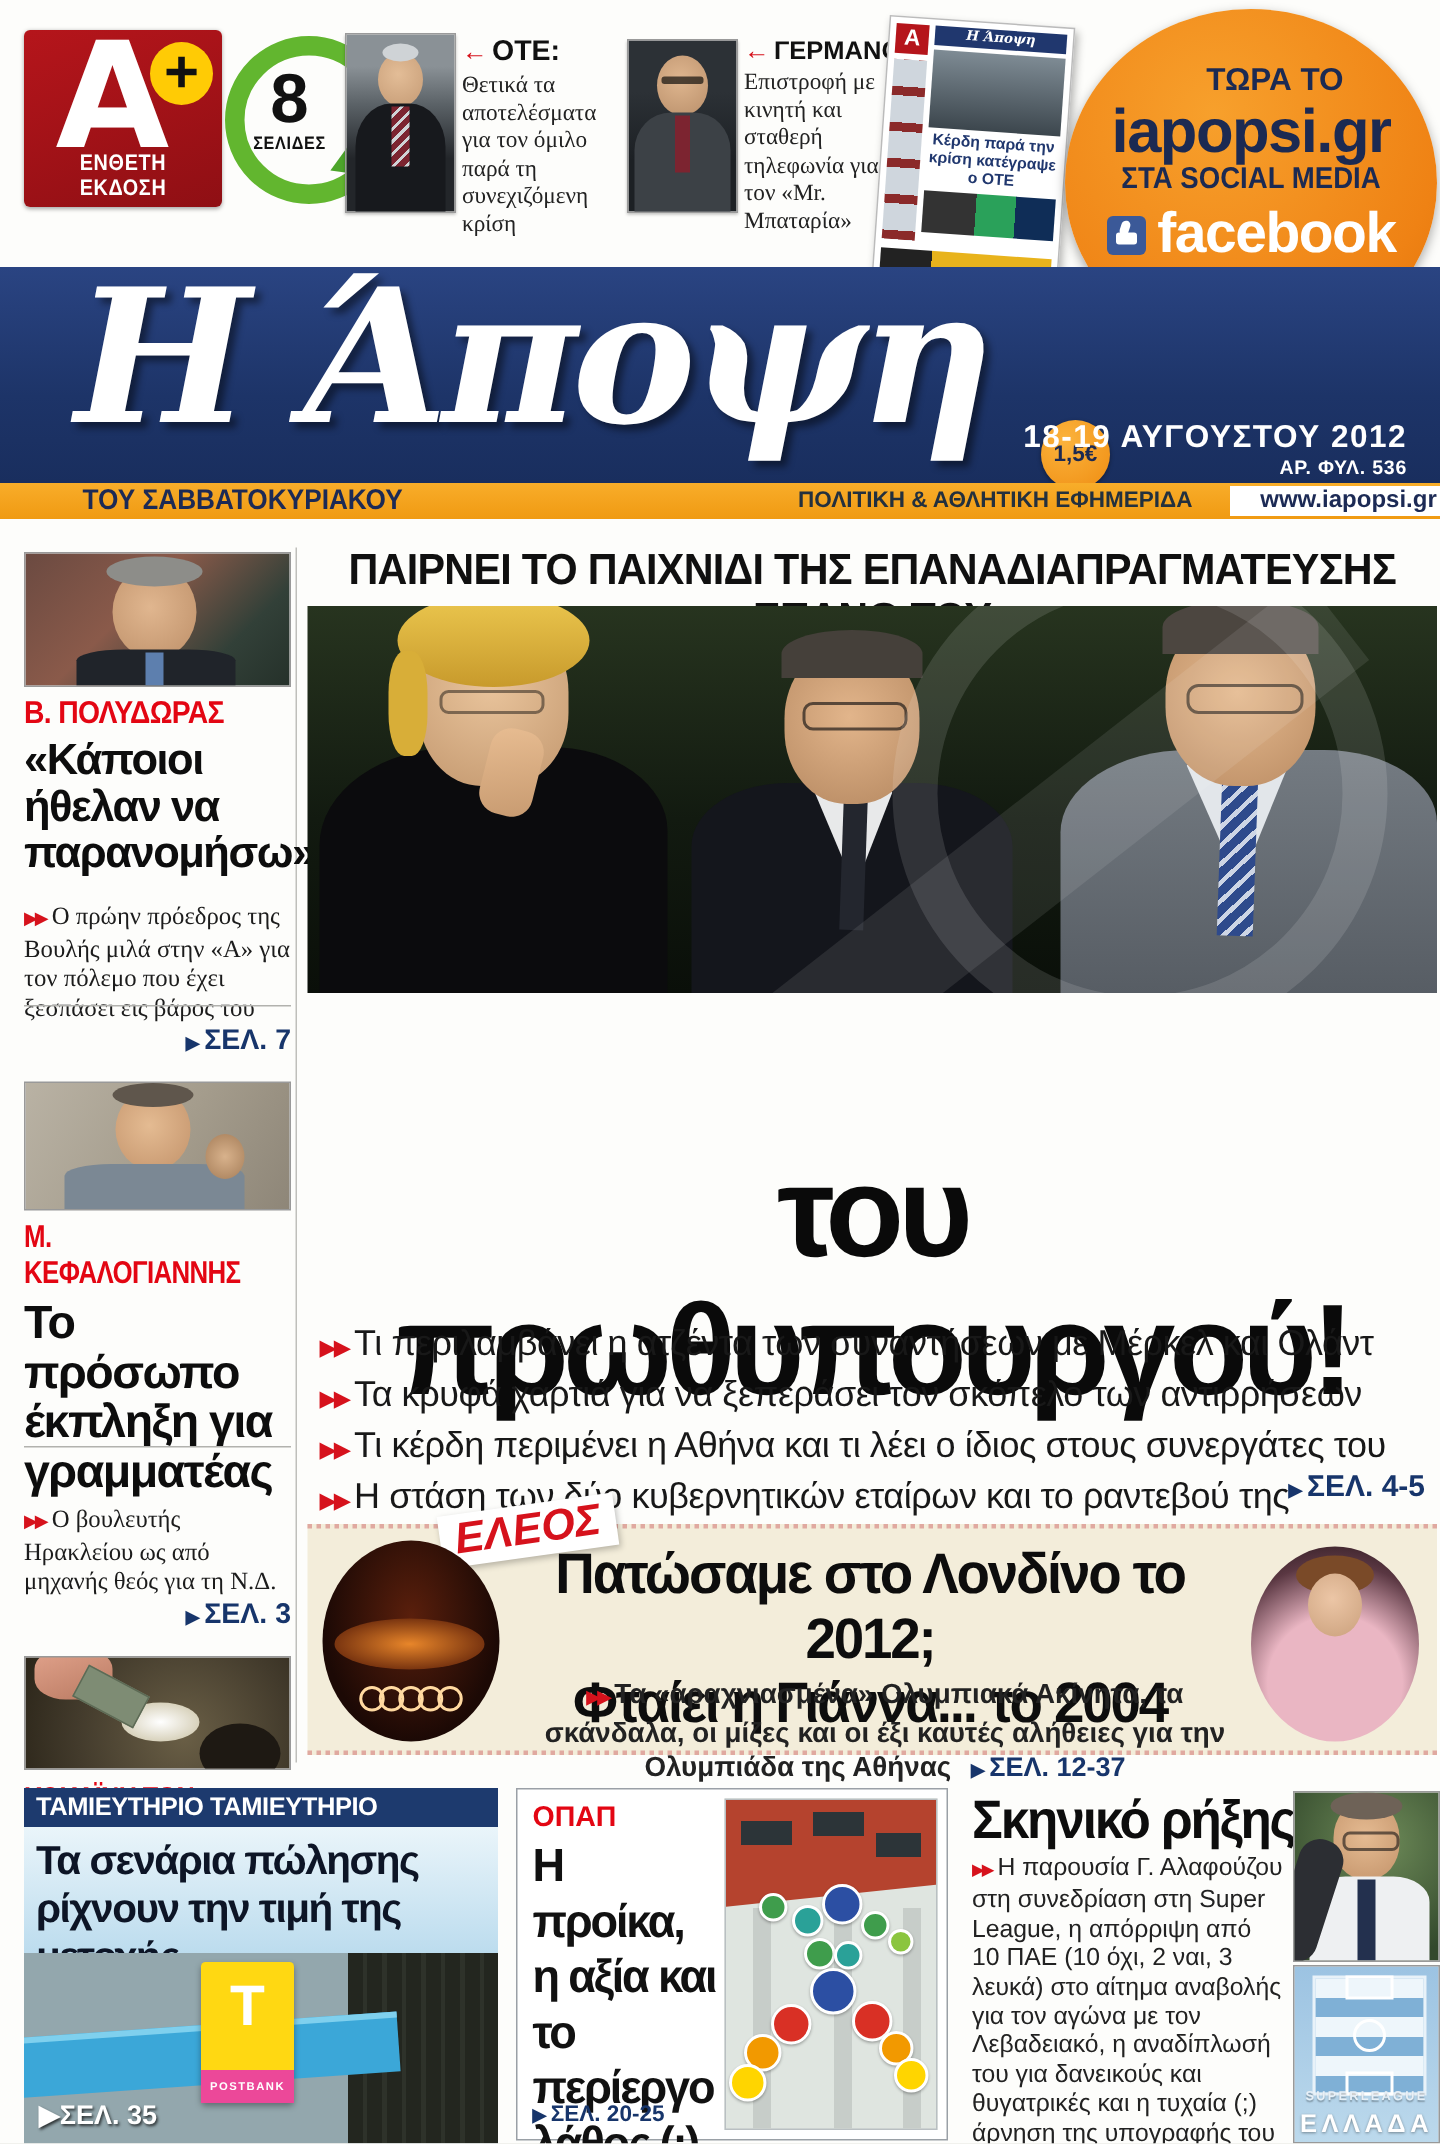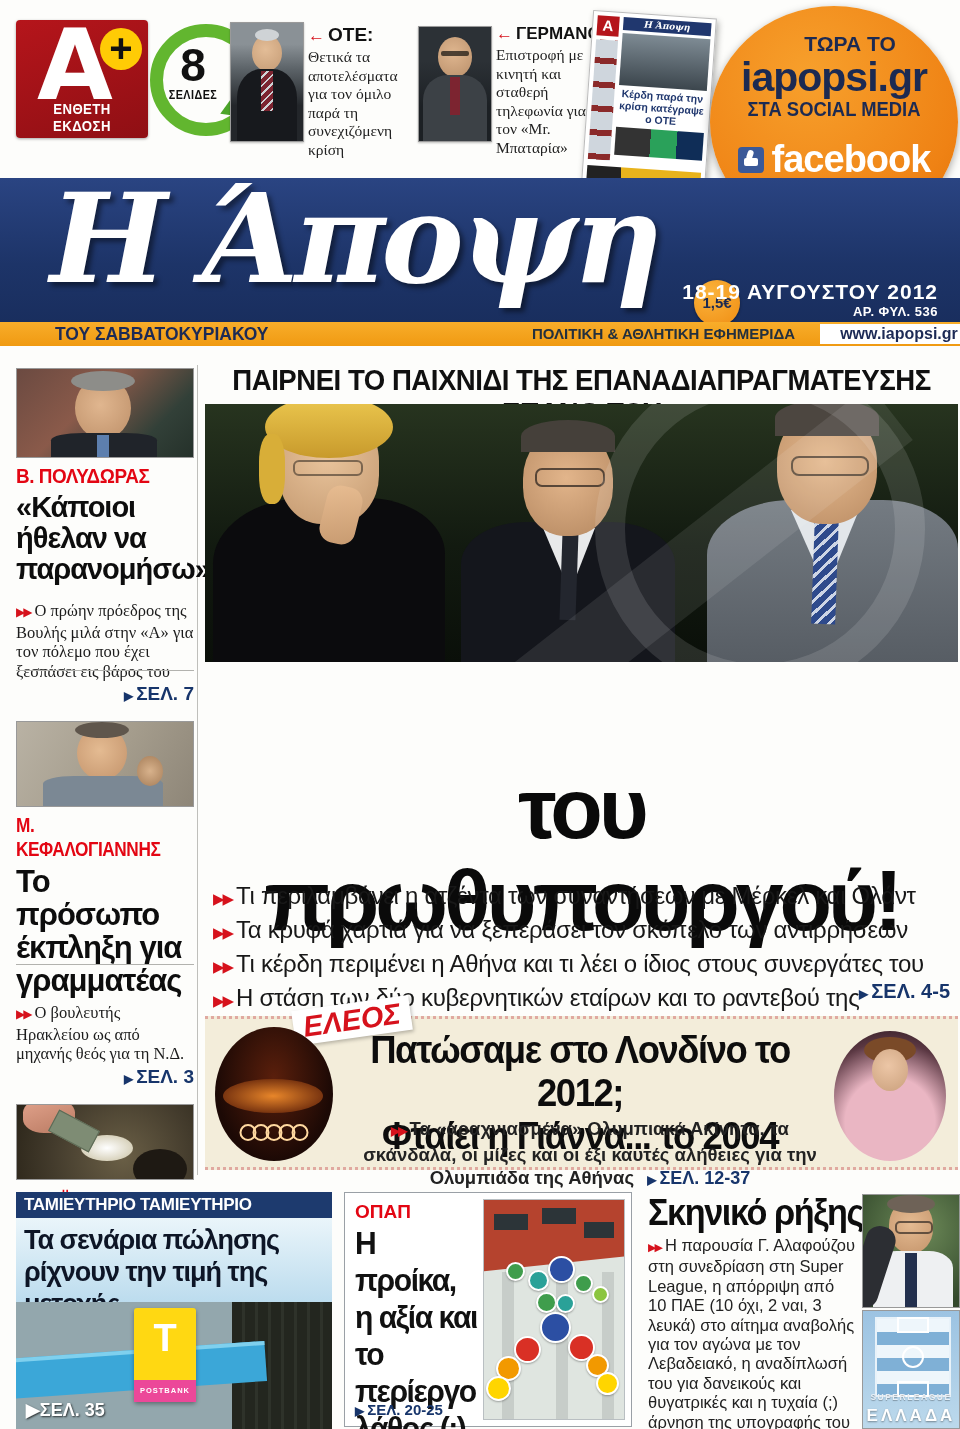--- a/index.html
+++ b/index.html
@@ -47,24 +47,24 @@
   .mini .myellow{position:absolute;left:4px;bottom:22px;right:4px;height:24px;
         background:linear-gradient(90deg,#222 0 30%,#e8b31c 30%);}
   .mini .mfoot{position:absolute;left:4px;bottom:4px;right:4px;height:14px;background:#cf4a1e;}
   
   .sticker{left:710px;top:6px;width:248px;height:232px;border-radius:50%;
         background:radial-gradient(circle at 40% 30%,#f7a02c,#ef8214 70%,#e07208);
         box-shadow:0 3px 8px rgba(0,0,0,.35);text-align:center;}
   .sticker .curl{position:absolute;right:28px;bottom:-2px;width:74px;height:58px;
         background:linear-gradient(315deg,#f5f5f3 45%,#c9c9c5 60%,#8f8f8c 70%);
         clip-path:polygon(100% 0,0 100%,100% 100%);border-bottom-right-radius:40px;}
-  .sticker .s1{margin-top:26px;font-weight:800;font-size:21px;color:#1c2a52;padding-left:32px;}
+  .sticker .s1{margin-top:36px;font-weight:800;font-size:21px;color:#1c2a52;padding-left:32px;}
   .sticker .site{font-weight:800;font-size:41px;color:#1c2a52;letter-spacing:-1px;line-height:42px;}
   .sticker .s2{font-weight:800;font-size:20px;color:#1c2a52;transform:scaleX(.92);}
-  .srow{display:flex;align-items:center;justify-content:center;gap:8px;margin-top:17px;}
+  .srow{display:flex;align-items:center;justify-content:center;gap:8px;margin-top:4px;}
   .fbic{width:26px;height:26px;border-radius:4px;background:#3b5998;position:relative;}
   .fbic::after{content:"";position:absolute;left:6px;top:11px;width:14px;height:8px;background:#fff;border-radius:2px;}
   .fbic::before{content:"";position:absolute;left:9px;top:3px;width:6px;height:10px;background:#fff;border-radius:3px;transform:rotate(18deg);}
   .twic{width:26px;height:26px;border-radius:6px;background:#45c8f1;position:relative;}
   .twic::after{content:"";position:absolute;left:5px;top:6px;width:16px;height:13px;background:#fff;
         border-radius:60% 70% 20% 80%;}
   .fbword{color:#fff;font-weight:800;font-size:38px;letter-spacing:-1px;}
   .twword{color:#fff;font-weight:800;font-size:36px;letter-spacing:-1px;}
   .bird{width:30px;height:22px;background:#bfe9f7;border-radius:70% 90% 10% 80%;transform:rotate(-14deg);}
   

